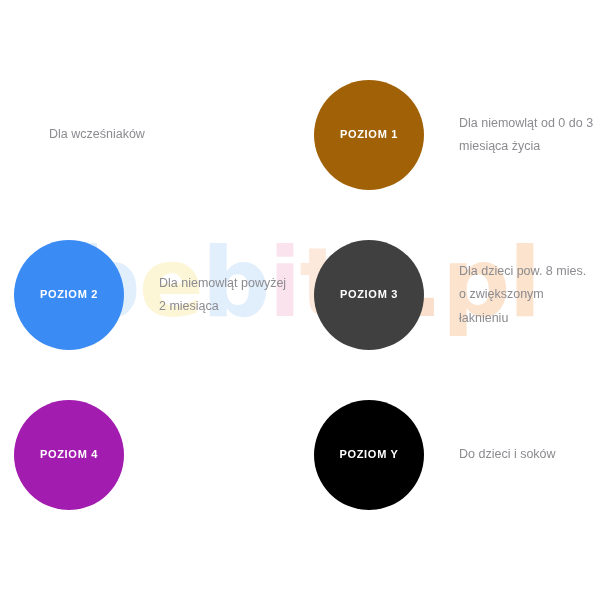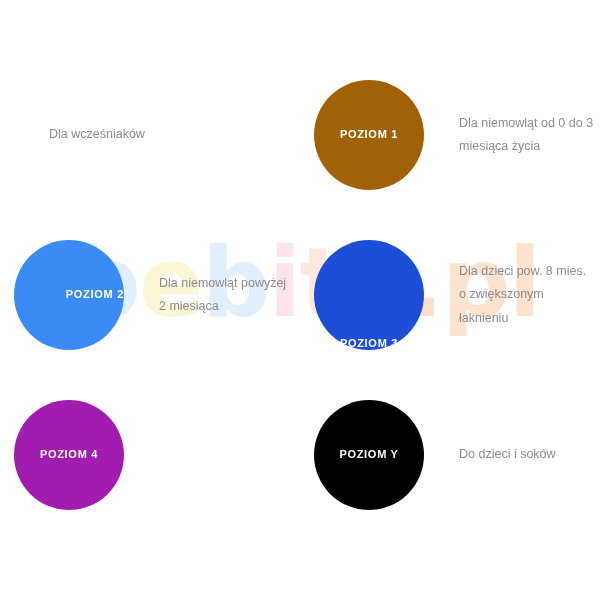--- a/index.html
+++ b/index.html
@@ -104,28 +104,28 @@
   </div>
 
   <div class="cell col-right">
     <div class="bubble" style="background: #a16207;">
       <span class="bubble-label">POZIOM 1</span>
     </div>
     <div class="desc">Dla niemowląt od 0 do 3 miesiąca życia</div>
   </div>
 
   <div class="cell col-left">
-    <div class="bubble" style="background: rgb(59, 139, 245); justify-content: flex-end;">
+    <div class="bubble" style="background: rgb(59, 139, 245);">
       <span class="bubble-label">POZIOM 2</span>
     </div>
     <div class="desc">Dla niemowląt powyżej 2 miesiąca</div>
   </div>
 
   <div class="cell col-right">
-    <div class="bubble" style="background: #1d4ed8; align-items: flex-end;">
+    <div class="bubble" style="background: #404040;">
       <span class="bubble-label">POZIOM 3</span>
     </div>
     <div class="desc">Dla dzieci pow. 8 mies. o zwiększonym łaknieniu</div>
   </div>
 
   <div class="cell col-left">
     <div class="bubble" style="background: #a21caf;">
       <span class="bubble-label">POZIOM 4</span>
     </div>
   </div>

